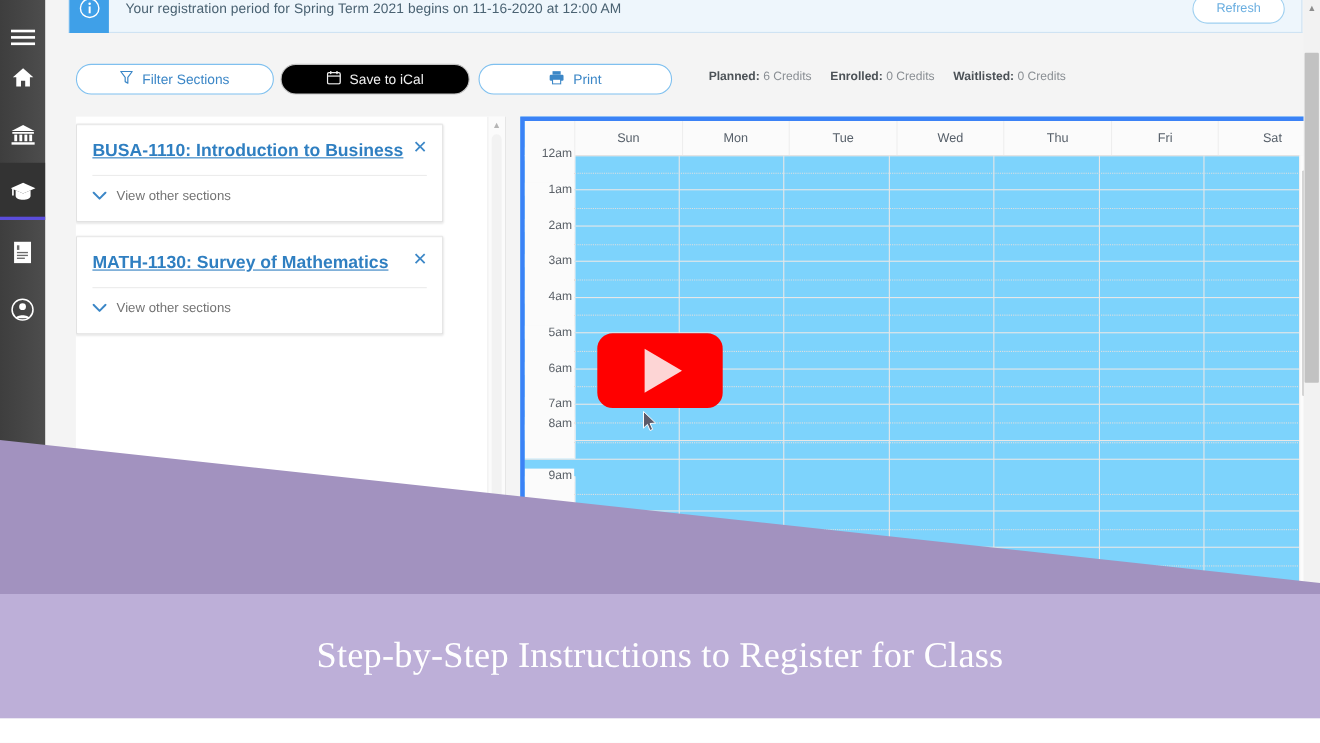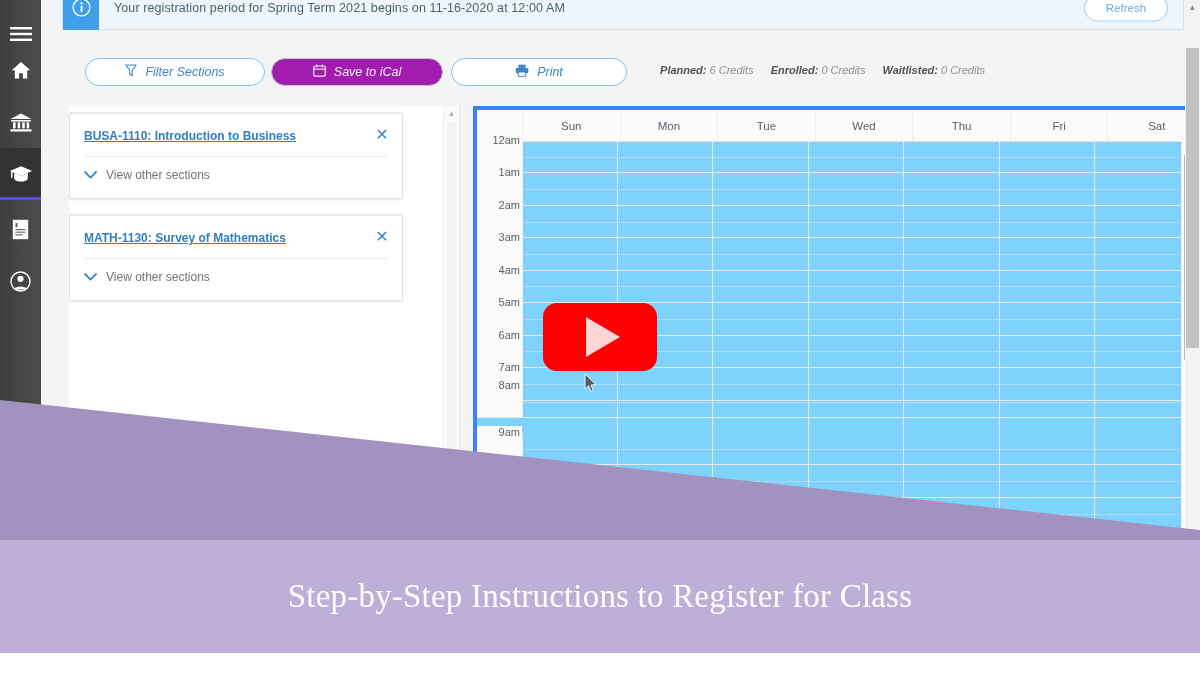--- a/index.html
+++ b/index.html
@@ -113,43 +113,42 @@
     font-size: 11.5px;
     display: flex;
     align-items: center;
     justify-content: center;
     cursor: pointer;
   }
 
   
   .toolbar {
     position: absolute;
-    left: 16px; top: 46px;
+    left: 0; top: 46px;
     width: 945px;
     height: 54px;
-    font-style: italic;
   }
   .pill {
     position: absolute;
     top: 12px;
     height: 28px;
     border-radius: 16px;
     box-sizing: border-box;
     display: flex;
     align-items: center;
     justify-content: center;
     gap: 8px;
     font-size: 12.5px;
     cursor: pointer;
     background: #ffffff;
     border: 1.2px solid #7fc0ef;
     color: #3c87c7;
   }
   .pill.filter  { left: 28px;  width: 180px; }
-  .pill.ical    { left: 214px; width: 172px; background: #a21caf; border-color: #c4c4c4; color: #f0f0f0; cursor: default; }
+  .pill.ical    { left: 214px; width: 172px; background: #000000; border-color: #c4c4c4; color: #f0f0f0; cursor: default; }
   .pill.print   { left: 394px; width: 176px; }
 
   .credits {
     position: absolute;
     right: 17px;
     top: 18px;
     font-size: 11px;
     color: #8a8f94;
     white-space: nowrap;
   }
@@ -172,21 +171,21 @@
     left: 0;
     width: 334px;
     background: #ffffff;
     border: 1px solid #e2e2e2;
     border-top: 2px solid #eaeaea;
     border-radius: 2px;
     box-shadow: 0 1px 2px rgba(0,0,0,0.09);
     box-sizing: border-box;
   }
   .course-card .title {
-    font-size: 12px;
+    font-size: 16px;
     color: #2f7fc1;
     text-decoration: underline;
     font-weight: bold;
     padding: 15px 14px 0 14px;
     cursor: pointer;
     display: inline-block;
   }
   .course-card .close {
     position: absolute;
     right: 12px; top: 13px;

